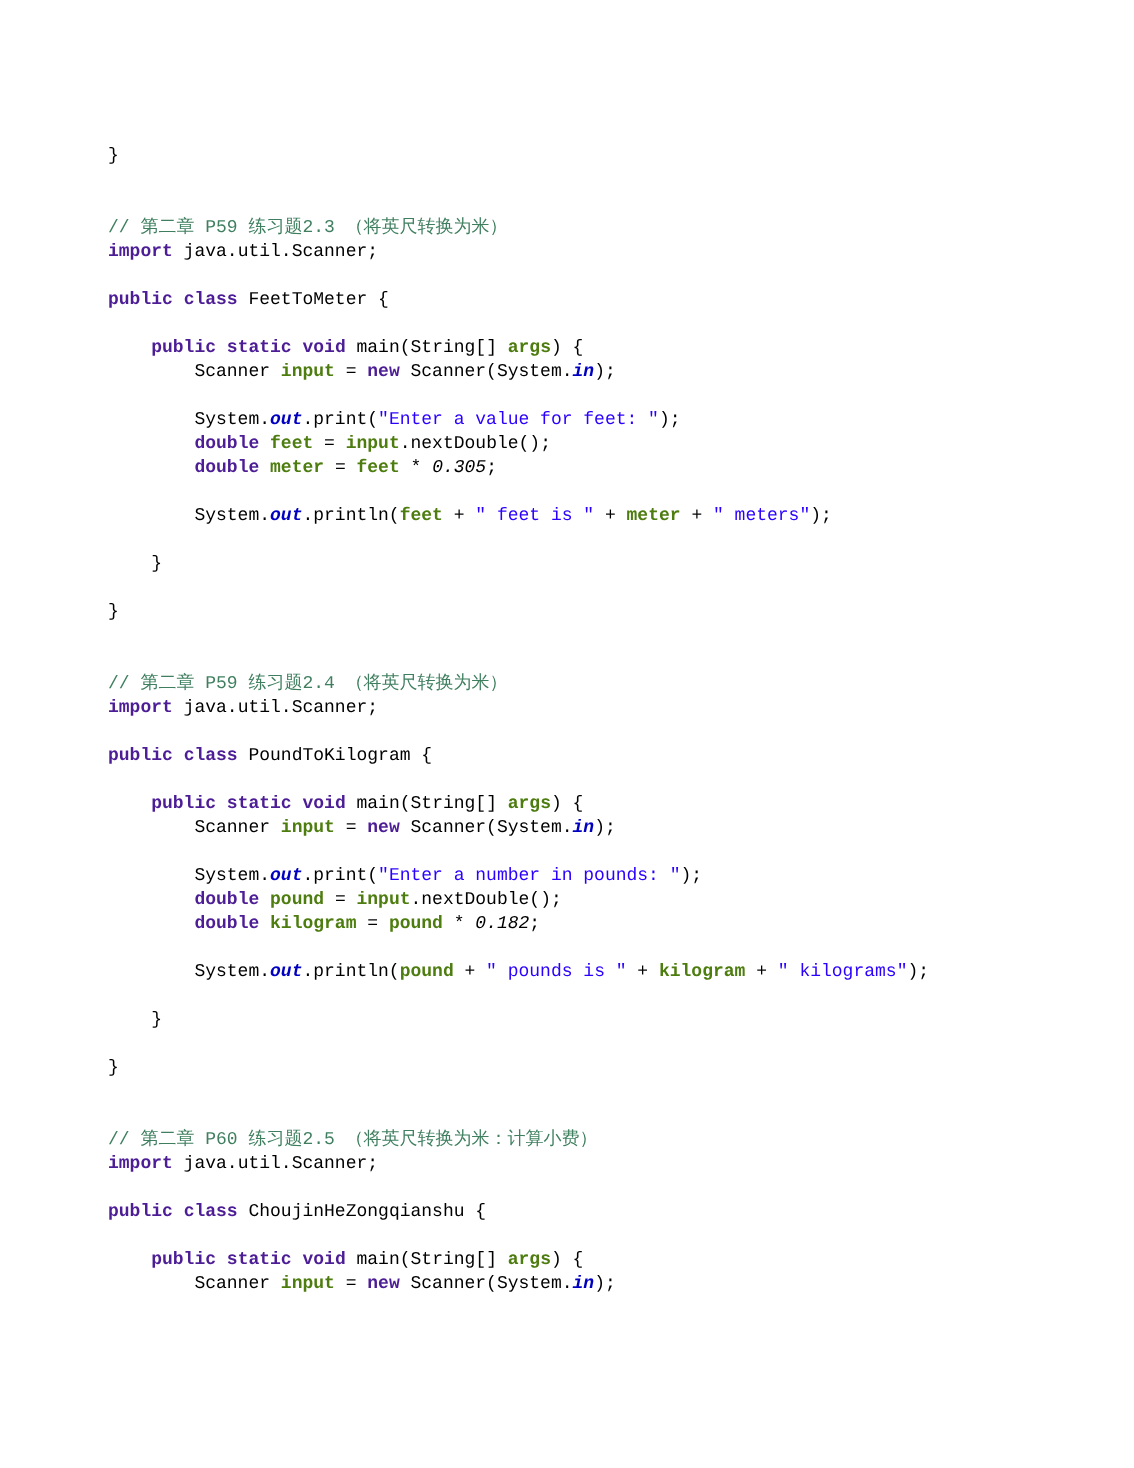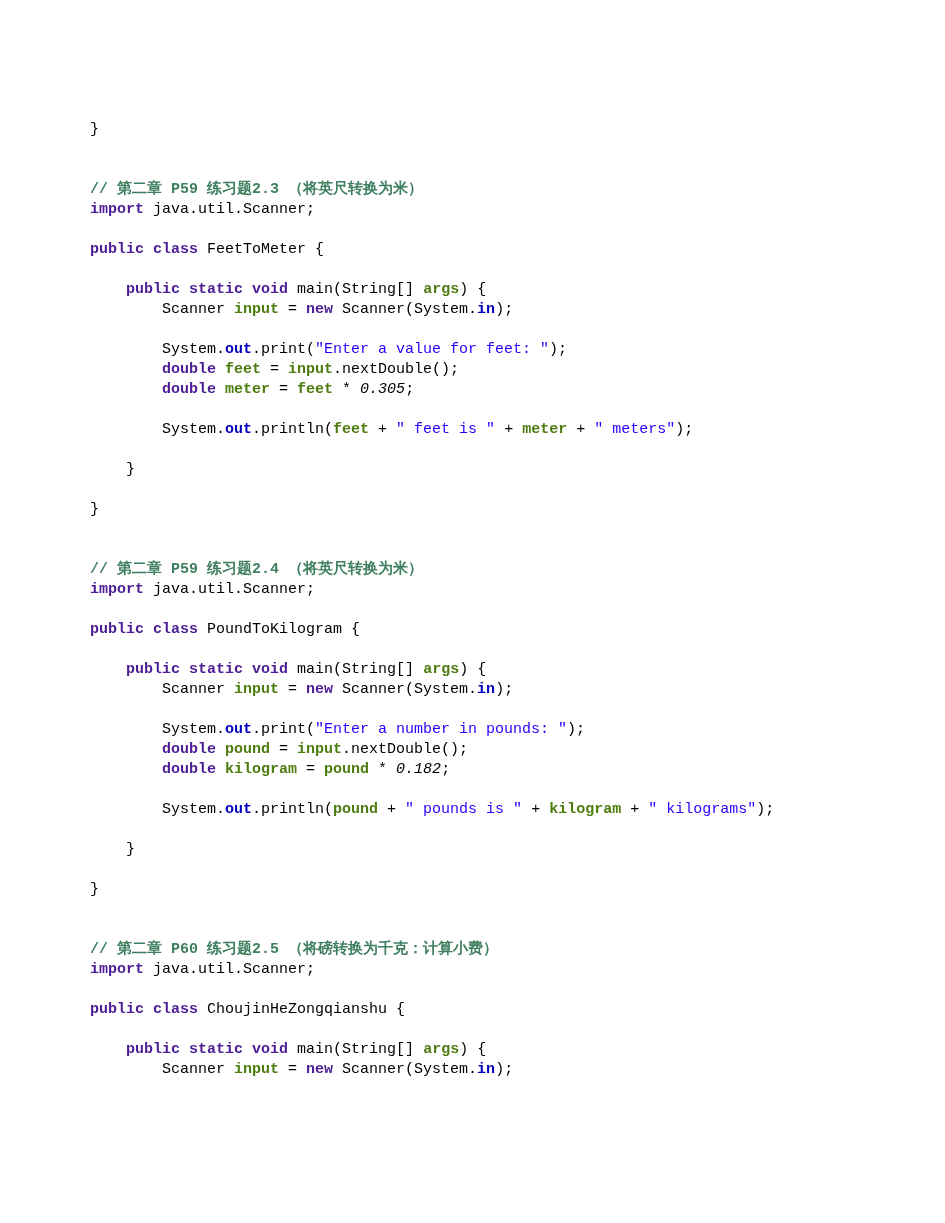--- a/index.html
+++ b/index.html
@@ -10,24 +10,24 @@
   }
   .page {
     padding: 120px 90px 60px 90px;
     font-family: Consolas, Monaco, "Courier New", monospace;
     font-size: 15px;
     line-height: 20px;
     white-space: pre;
     color: #000000;
   }
   .kw { color: #4c1d95; font-weight: bold; }       
-  .field { color: #0000c0; font-weight: bold; } 
+  .field { color: #0000c0; font-style: italic; font-weight: bold; } 
   .str { color: #2a00ff; }                          
   .num { color: #000000; font-style: italic; }                          
-  .com { color: #3f7f5f; font-weight: bold; }                         
+  .com { color: #3f7f5f; }                         
   .var { color: #4d7c0f; font-weight: bold; }                          
 </style>
 </head>
 <body>
 
 <div class="page" id="code-container">}
 
 
 <span class="com">// 第二章 P59 练习题2.3 （将英尺转换为米）</span>
 <span class="kw">import</span> java.util.Scanner;
@@ -60,19 +60,19 @@
         <span class="kw">double</span> <span class="var">pound</span> = <span class="var">input</span>.nextDouble();
         <span class="kw">double</span> <span class="var">kilogram</span> = <span class="var">pound</span> * <span class="num">0.182</span>;
 
         System.<span class="field">out</span>.println(<span class="var">pound</span> + <span class="str">" pounds is "</span> + <span class="var">kilogram</span> + <span class="str">" kilograms"</span>);
 
     }
 
 }
 
 
-<span class="com">// 第二章 P60 练习题2.5 （将磅转换为千克：计算小费）</span>
+<span class="com">// 第二章 P60 练习题2.5 （将英尺转换为米：计算小费）</span>
 <span class="kw">import</span> java.util.Scanner;
 
 <span class="kw">public</span> <span class="kw">class</span> ChoujinHeZongqianshu {
 
     <span class="kw">public</span> <span class="kw">static</span> <span class="kw">void</span> main(String[] <span class="var">args</span>) {
         Scanner <span class="var">input</span> = <span class="kw">new</span> Scanner(System.<span class="field">in</span>);</div>
 
 </body></html>

